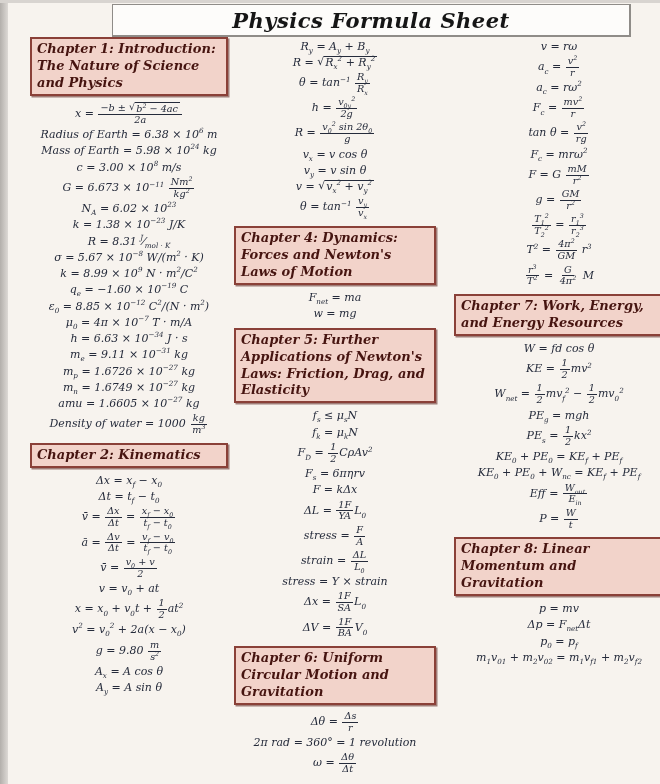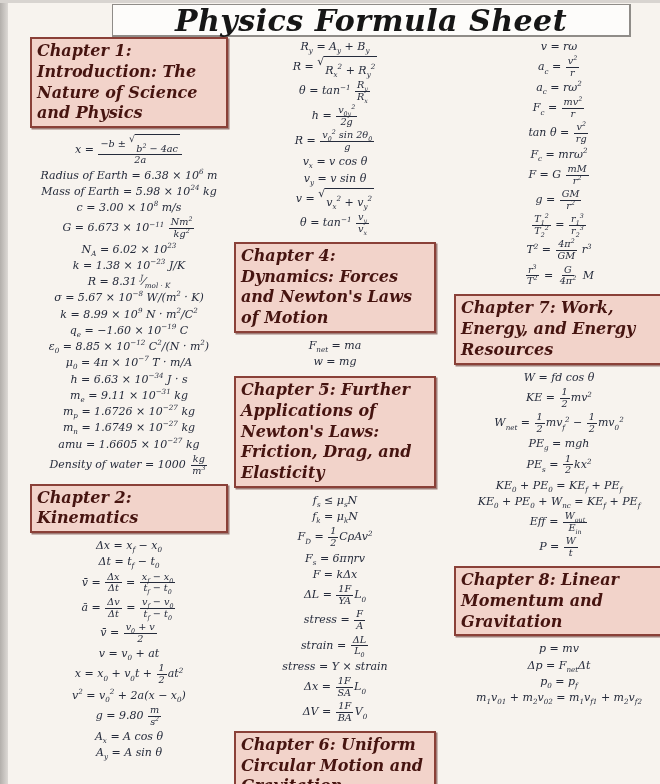--- a/index.html
+++ b/index.html
@@ -15,53 +15,53 @@
   .edge-top{
     position:absolute;left:0;top:0;width:660px;height:3px;background:#d8d4d0;
   }
   .title-box{
     position:absolute;left:112px;top:4px;width:516px;height:30px;
     background:#fdfcfa;border:1px solid var(--title-border,#8f8c88);
     border-right-width:2px;border-bottom-width:2px;
     display:flex;align-items:center;justify-content:center;z-index:2;
   }
   .title-text{
-    font-size:30px;font-weight:700;font-style:italic;color:var(--title-text,#161616);
+    font-size:21px;font-weight:700;font-style:italic;color:var(--title-text,#161616);
     letter-spacing:0.5px;white-space:nowrap;
   }
   .columns{
     position:absolute;left:30px;top:37px;display:flex;align-items:flex-start;
   }
   .col{flex:0 0 auto;}
   .col-1{width:198px;}
   .col-2{width:202px;margin-left:6px;}
   .col-3{width:210px;margin-left:18px;}
   .chapter-box{
     background:var(--chapter-bg,#f2d3ca);
     border:2px solid var(--chapter-border,#8a4038);
     box-shadow:1.5px 1.5px 0 rgba(90,30,25,0.55);
     color:var(--chapter-text,#461410);
-    font-weight:700;font-style:italic;font-size:16px;line-height:1.3;
+    font-weight:700;font-style:italic;font-size:13px;line-height:1.3;
     padding:2px 5px;margin:7px 0 6px 0;
   }
   .col > .chapter-box:first-child{margin-top:0;}
   .formula{
     text-align:center;font-style:italic;font-size:11px;line-height:1.25;
     color:var(--formula-text,#252b3b);margin:2.5px 0;
   }
   .formula sub,.formula sup{font-size:0.65em;line-height:0;font-style:italic;}
   .mfrac{
     display:inline-flex;flex-direction:column;align-items:center;
     vertical-align:middle;margin:0 1px;font-size:0.88em;line-height:1.12;
   }
   .mnum{border-bottom:1px solid currentColor;padding:0 2px;white-space:nowrap;}
   .mden{padding:0 2px;white-space:nowrap;}
   .msqrt{display:inline-flex;align-items:flex-start;vertical-align:middle;}
   .mrad{font-style:normal;line-height:1.1;}
-  .mbody{border-top:1px solid currentColor;padding:8px 2px 0 1px;line-height:1.15;white-space:nowrap;}
+  .mbody{border-top:1px solid currentColor;padding:0 2px 0 1px;line-height:1.15;white-space:nowrap;}
 </style>
 </head>
 <body style="--page-bg: #f7f3ee; --edge-gray: #b3afab; --title-border: #8f8c88; --title-text: #161616; --chapter-bg: #f2d3ca; --chapter-border: #8a4038; --chapter-text: #461410; --formula-text: #252b3b;">
 
 <div class="edge-left"></div>
 <div class="edge-top"></div>
 
 <div class="title-box">
   <span class="title-text">Physics Formula Sheet</span>
 </div>

